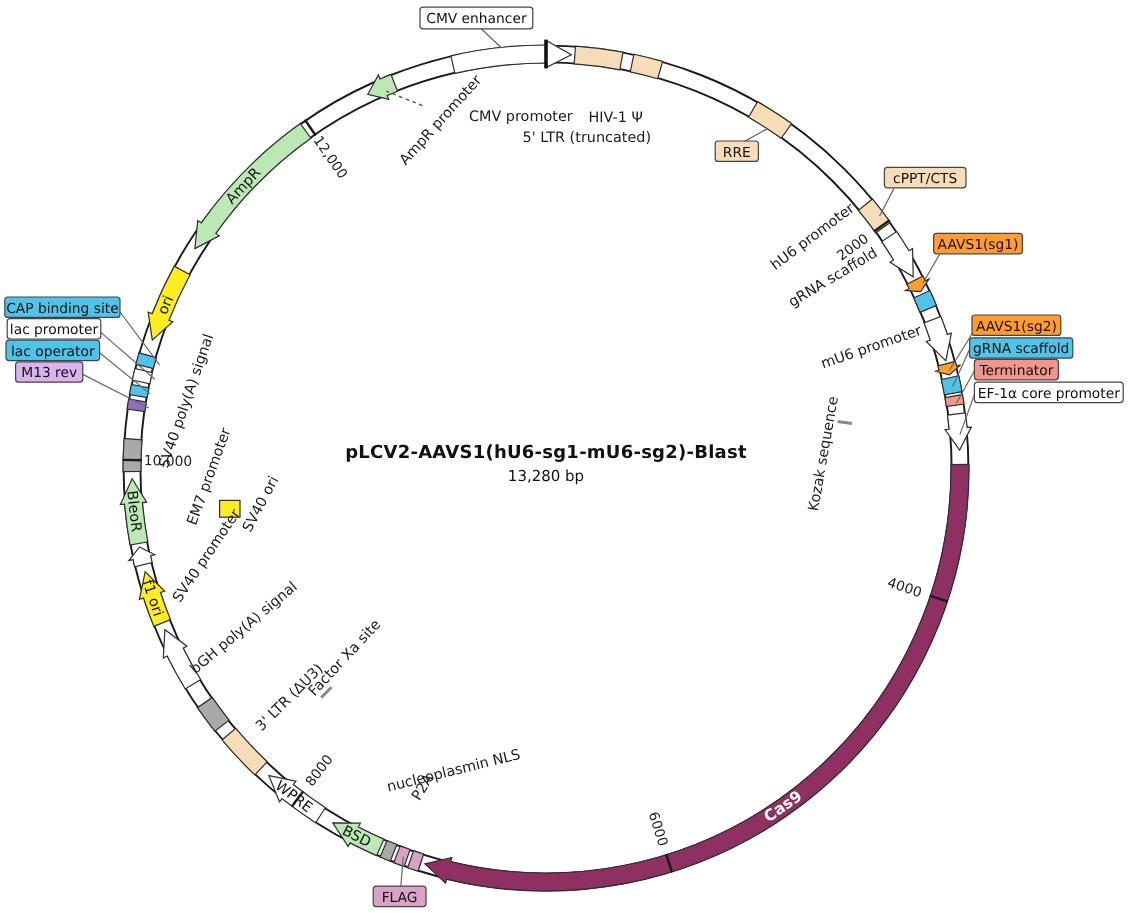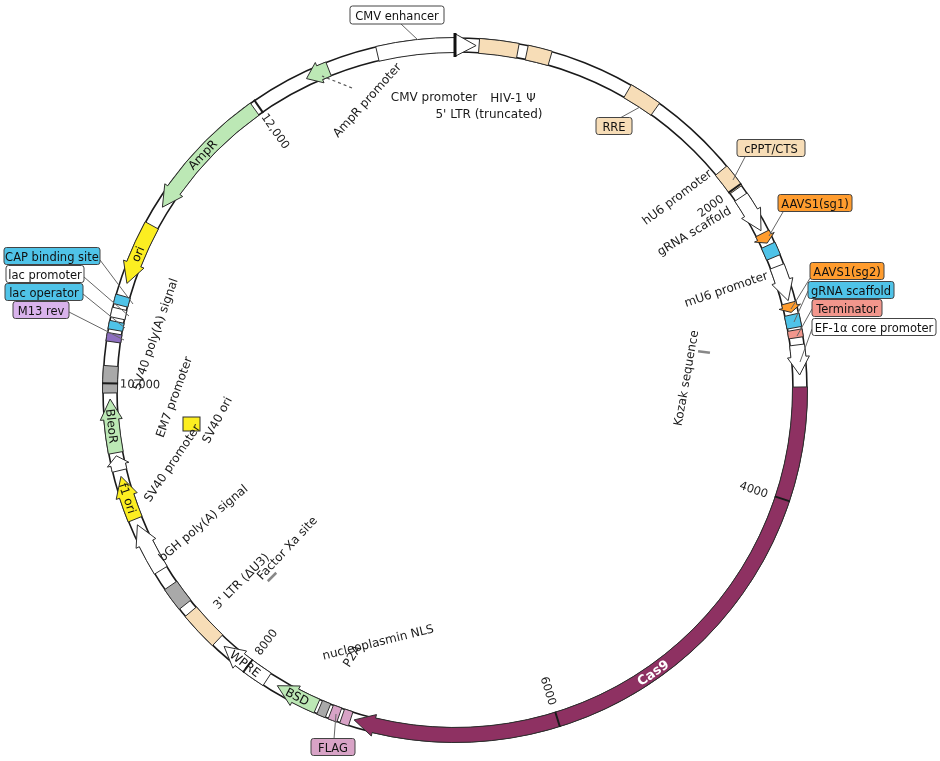--- a/index.html
+++ b/index.html
@@ -124,13 +124,17 @@
       <text x="352" y="656" text-anchor="middle" dominant-baseline="central" transform="rotate(-58 352 656)" font-size="12" fill="#1b1b1b">P2A</text>
       <text x="241" y="581" text-anchor="middle" dominant-baseline="central" transform="rotate(-45 241 581)" font-size="12" fill="#1b1b1b">3' LTR (ΔU3)</text>
       <text x="287" y="548" text-anchor="middle" dominant-baseline="central" transform="rotate(-47 287 548)" font-size="12" fill="#1b1b1b">Factor Xa site</text>
       <text x="203" y="523" text-anchor="middle" dominant-baseline="central" transform="rotate(-40 203 523)" font-size="12" fill="#1b1b1b">bGH poly(A) signal</text>
       <text x="172" y="463" text-anchor="middle" dominant-baseline="central" transform="rotate(-56 172 463)" font-size="12" fill="#1b1b1b">SV40 promoter</text>
       <text x="217" y="420" text-anchor="middle" dominant-baseline="central" transform="rotate(-62 217 420)" font-size="12" fill="#1b1b1b">SV40 ori</text>
       <text x="174" y="397" text-anchor="middle" dominant-baseline="central" transform="rotate(-70 174 397)" font-size="12" fill="#1b1b1b">EM7 promoter</text>
       <text x="155" y="334" text-anchor="middle" dominant-baseline="central" transform="rotate(-71 155 334)" font-size="12" fill="#1b1b1b">SV40 poly(A) signal</text>
       <text x="367" y="100" text-anchor="middle" dominant-baseline="central" transform="rotate(-48 367 100)" font-size="12" fill="#1b1b1b">AmpR promoter</text>
     </svg>
+  <div class="title-block">
+    <div class="t1">pLCV2-AAVS1(hU6-sg1-mU6-sg2)-Blast</div>
+    <div class="t2">13,280 bp</div>
+  </div>
 </div>
 
 </body></html>

